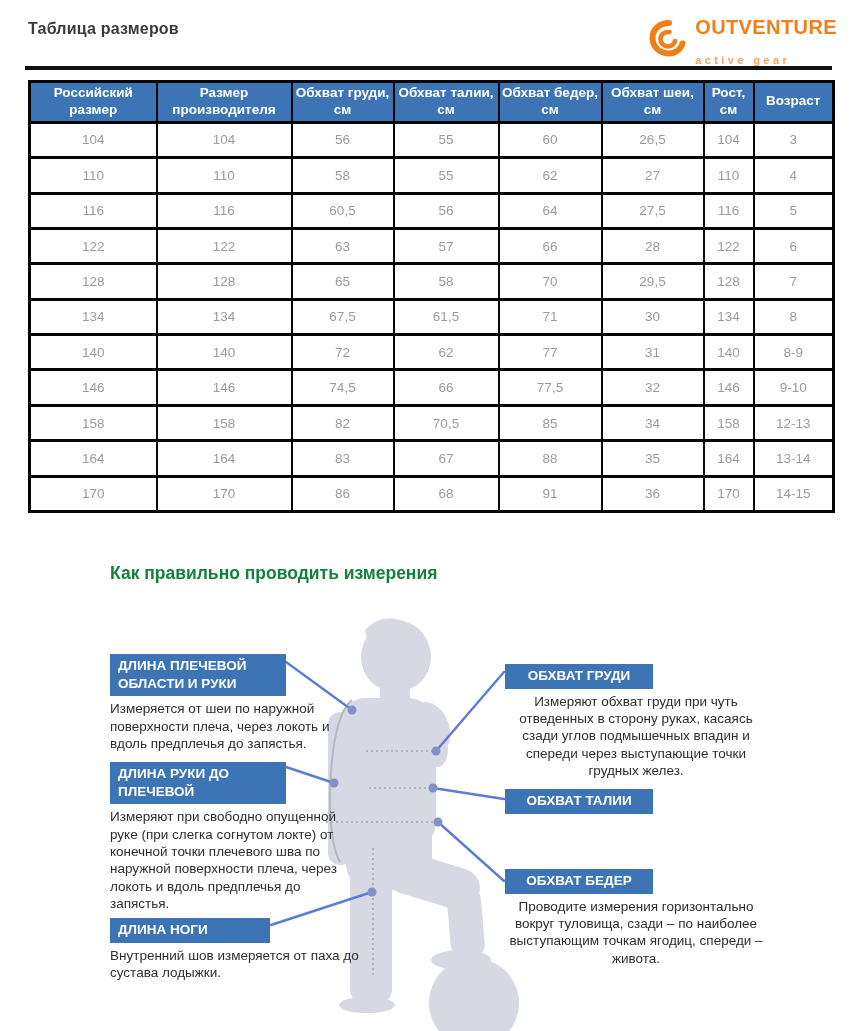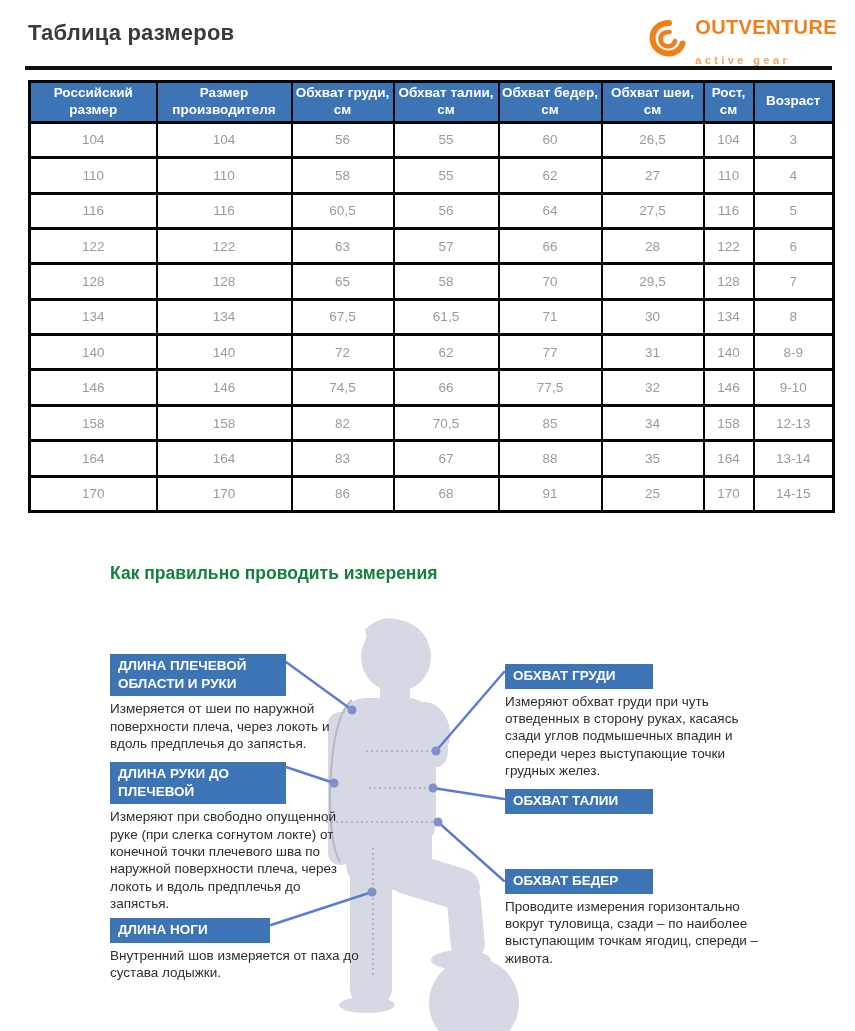--- a/index.html
+++ b/index.html
@@ -3,21 +3,21 @@
 <meta charset="utf-8">
 <style>
   * { box-sizing: border-box; }
   html,body { margin:0; padding:0; }
   body {
     width:855px; height:1031px; position:relative; overflow:hidden;
     background:#ffffff; font-family:"Liberation Sans", sans-serif;
   }
   .page-title {
     position:absolute; left:28px; top:20px;
-    font-size:22px; font-weight:bold; color:#3a3a3a; letter-spacing:0.2px;
+    font-size:16px; font-weight:bold; color:#3a3a3a; letter-spacing:0.2px;
   }
   .logo { position:absolute; top:16px; right:18px; display:flex; align-items:center; gap:5px; }
   .logo-texts { display:flex; flex-direction:column; }
   .logo-name { color:#f07f1a; font-weight:bold; font-size:20px; letter-spacing:0.4px; }
   .logo-tag { color:#f2a35e; font-size:11px; font-weight:bold; letter-spacing:3.4px; margin-top:15px; }
   .top-rule { position:absolute; left:25px; top:66px; width:807px; height:4px; background:#101010; }
 
   table.size-table {
     position:absolute; left:28px; top:80px; width:804px;
     border-collapse:collapse; table-layout:fixed; border:3px solid #060606;
@@ -36,21 +36,21 @@
   .section-title {
     position:absolute; left:110px; top:563px;
     font-size:17.5px; font-weight:bold; color:#15803d;
   }
 
   .measure { position:absolute; left:0; top:600px; width:855px; height:431px; }
   .figure-svg { position:absolute; left:0; top:0; width:855px; height:431px; }
 
   .mblock { position:absolute; }
   .mblock.left  { left:110px; width:250px; }
-  .mblock.right { left:505px; width:262px; }
+  .mblock.right { left:505px; width:262px;text-align:center; }
   .mlabel {
     display:block; background:#3c74b5; color:#ffffff;
     font-weight:bold; font-size:13.5px; line-height:1.3; padding:3px 8px 4px;
   }
   .mblock.left  .mlabel { width:176px; }
   .mblock.left  .mlabel.w-sm { width:160px; }
   .mblock.right .mlabel { width:148px; }
   .mtext { margin:4px 0 0; font-size:13.5px; line-height:1.29; color:#2e2e2e; }
   .pos-l1 { top:54px; }  .pos-l2 { top:162px; } .pos-l3 { top:318px; }
   .pos-r1 { top:64px; }  .pos-r2 { top:189px; } .pos-r3 { top:269px; }
@@ -198,21 +198,21 @@
         <td>35</td>
         <td>164</td>
         <td>13-14</td>
       </tr>
       <tr>
         <td>170</td>
         <td>170</td>
         <td>86</td>
         <td>68</td>
         <td>91</td>
-        <td>25</td>
+        <td>36</td>
         <td>170</td>
         <td>14-15</td>
       </tr>
     </tbody>
 </table>
 
 <div class="section-title">Как правильно проводить измерения</div>
 
 <div class="measure">
 

